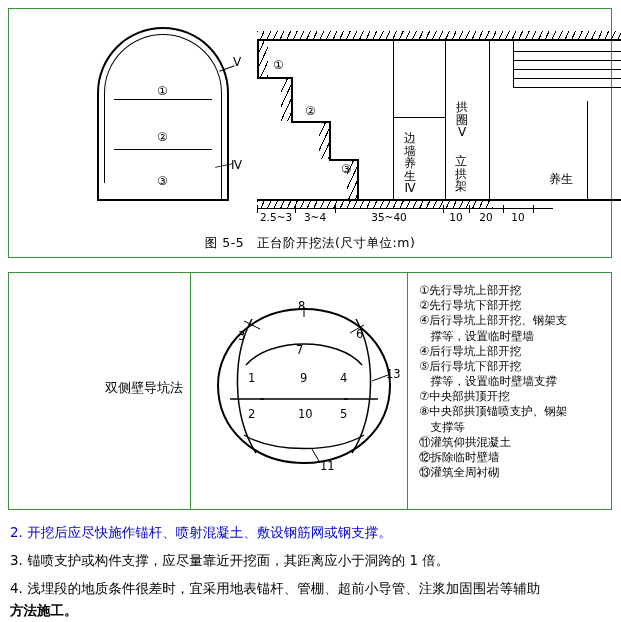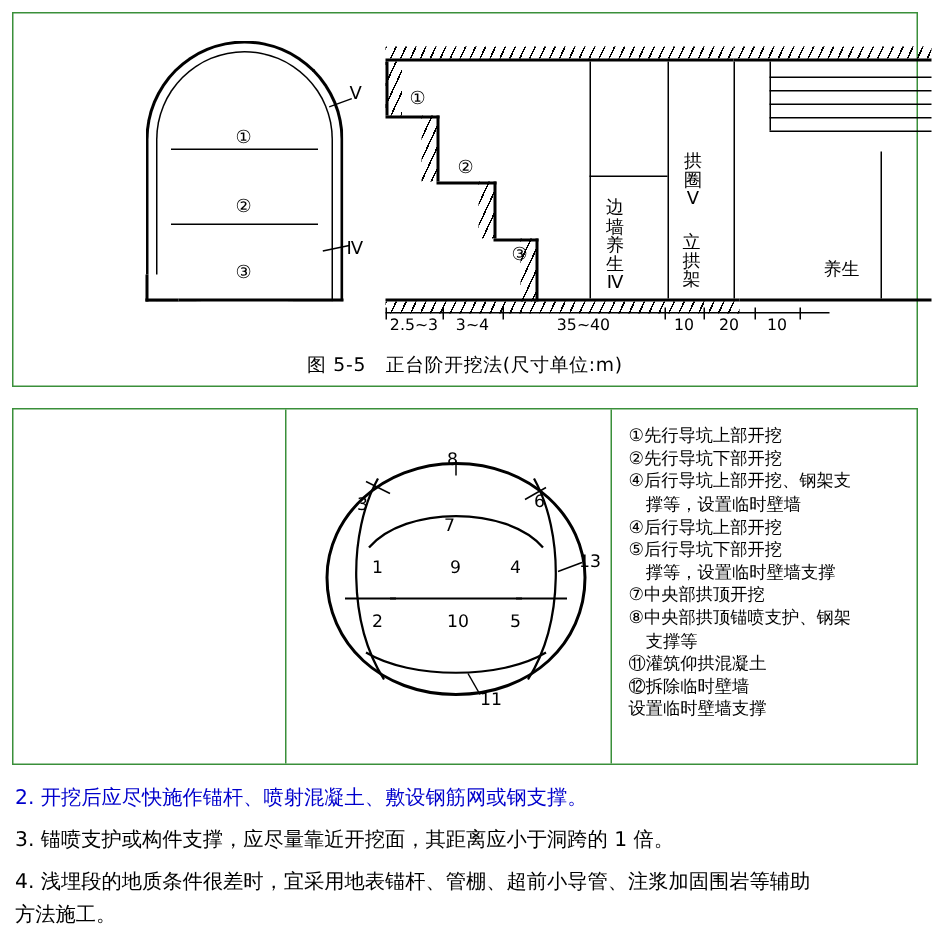--- a/index.html
+++ b/index.html
@@ -319,20 +319,21 @@
     <div class="dim-seg" style="left:246px; width:30px;">10</div>
   </div>
 
   <div class="caption" style="top:226px;">图 5-5　正台阶开挖法(尺寸单位:m)</div>
 </div>
 
 <div class="fig-box" id="figure-two">
   <div class="f2-vline" style="left:181px;"></div>
   <div class="f2-vline" style="left:398px;"></div>
 
+  <div class="f2-title">双侧壁导坑法</div>
 
   <div class="f2-drawing">
     <svg width="200" height="180" viewBox="0 0 200 180">
 
       <path d="M100 6
                C 150 6, 186 42, 186 82
                C 186 126, 150 160, 100 160
                C 50 160, 14 126, 14 82
                C 14 42, 50 6, 100 6 Z" fill="none" stroke="#000" stroke-width="2"></path>
 
@@ -376,20 +377,20 @@
     <div>④后行导坑上部开挖、钢架支</div>
     <div>　撑等，设置临时壁墙</div>
     <div>④后行导坑上部开挖</div>
     <div>⑤后行导坑下部开挖</div>
     <div>　撑等，设置临时壁墙支撑</div>
     <div>⑦中央部拱顶开挖</div>
     <div>⑧中央部拱顶锚喷支护、钢架</div>
     <div>　支撑等</div>
     <div>⑪灌筑仰拱混凝土</div>
     <div>⑫拆除临时壁墙</div>
-    <div>设置临时壁墙支撑</div>
+    <div>⑬灌筑全周衬砌</div>
   </div>
 </div>
 
 <div class="para blue" style="top:522px;">2.  开挖后应尽快施作锚杆、喷射混凝土、敷设钢筋网或钢支撑。</div>
 <div class="para" style="top:550px;">3.  锚喷支护或构件支撑，应尽量靠近开挖面，其距离应小于洞跨的 1 倍。</div>
 <div class="para" style="top:578px;">4.  浅埋段的地质条件很差时，宜采用地表锚杆、管棚、超前小导管、注浆加固围岩等辅助</div>
-<div class="para" style="top:600px;">方法施工。</div>
+<div class="para" style="top:600px;font-weight:bold;">方法施工。</div>
 
 </body></html>

